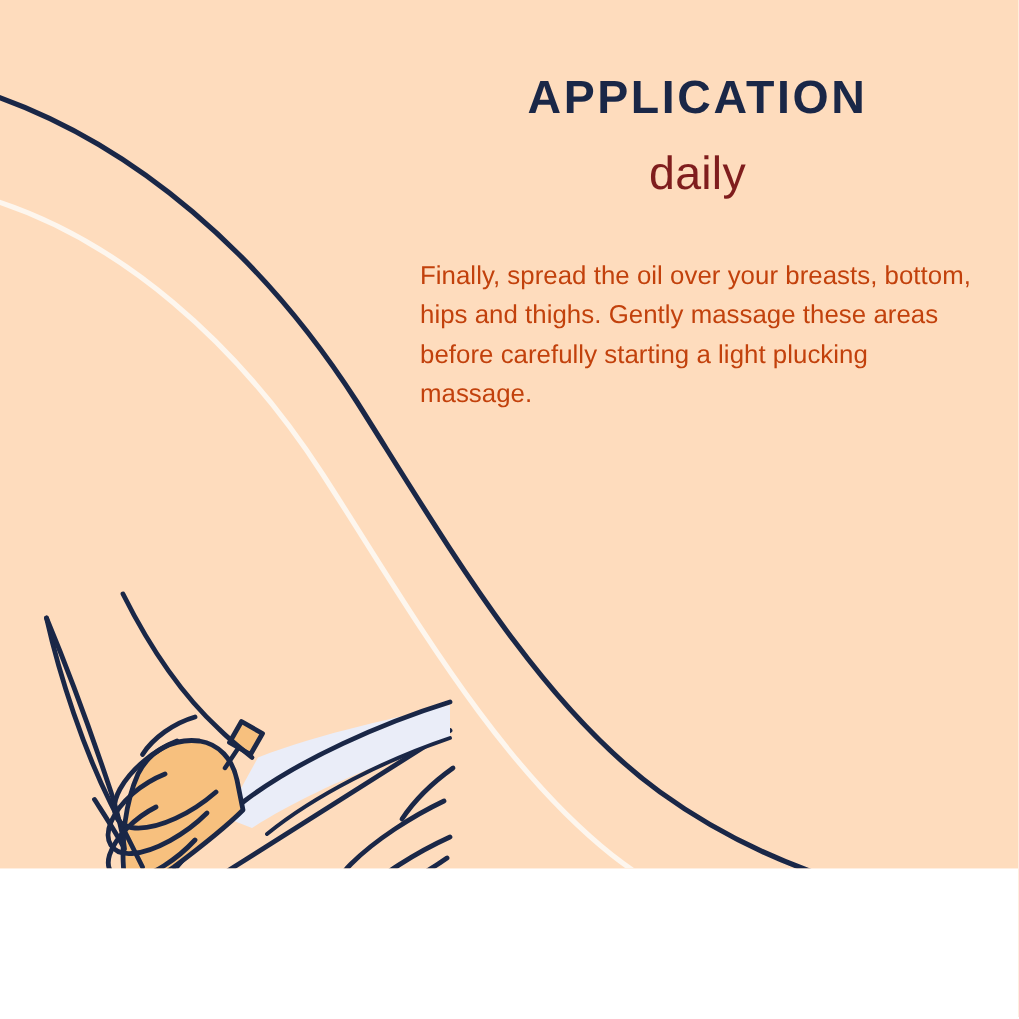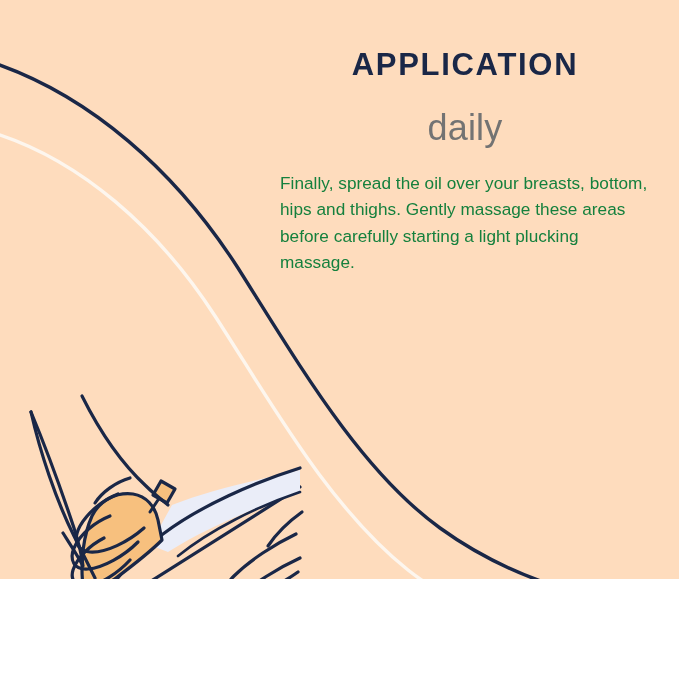--- a/index.html
+++ b/index.html
@@ -37,38 +37,38 @@
     font-size: 31px;
     font-weight: 700;
     letter-spacing: 0.055em;
     color: #1a2747;
     line-height: 1.1;
     white-space: nowrap;
   }
   #subtitle {
     position: absolute;
     left: 280px;
-    top: 107px;
+    top: 98px;
     width: 370px;
     text-align: center;
-    font-size: 36px;
+    font-size: 31px;
     font-weight: 300;
     letter-spacing: 0.005em;
-    color: #737373;
+    color: #7f1d1d;
     line-height: 1.15;
   }
   #body-copy {
     position: absolute;
     left: 280px;
     top: 170px;
     width: 372px;
     font-size: 17.2px;
     font-weight: 400;
     line-height: 1.53;
-    color: #15803d;
+    color: #c2410c;
     letter-spacing: 0.002em;
     text-align: left;
   }
 </style>
 </head>
 <body>
 
 <div id="poster">
 
   <svg id="art" viewBox="0 0 679 679" aria-hidden="true">

